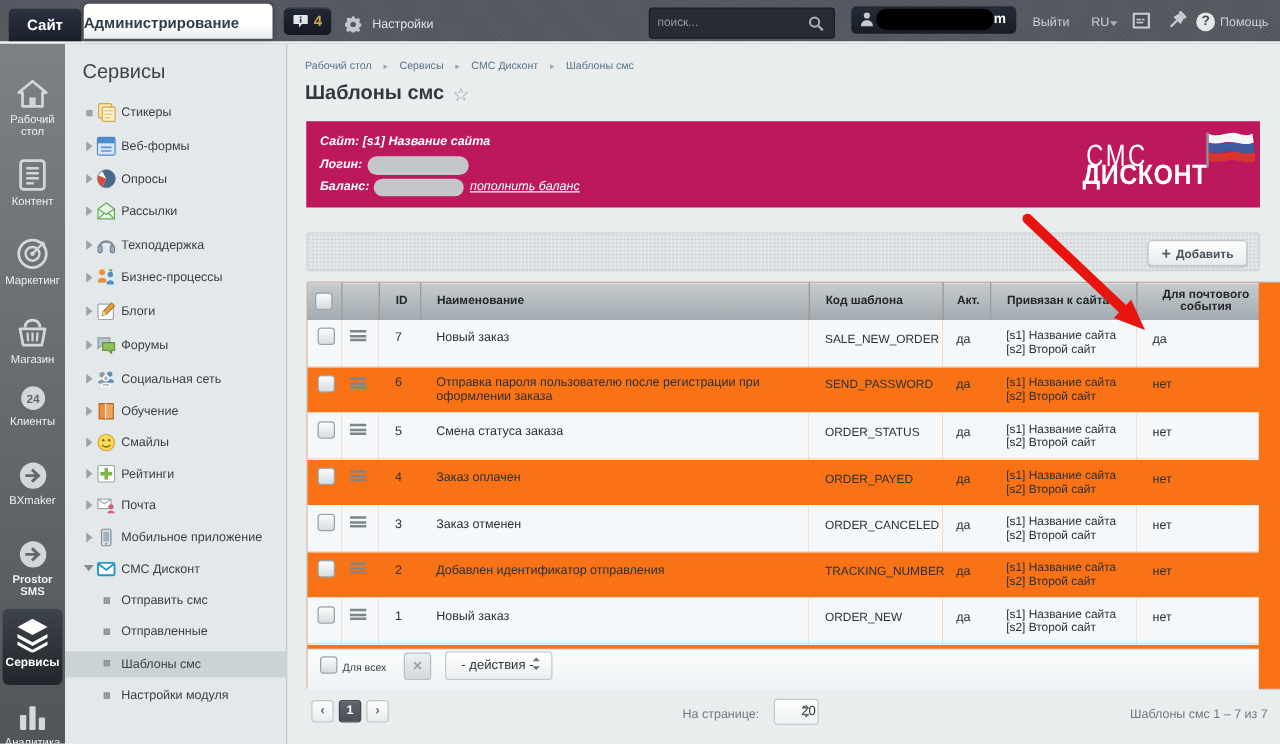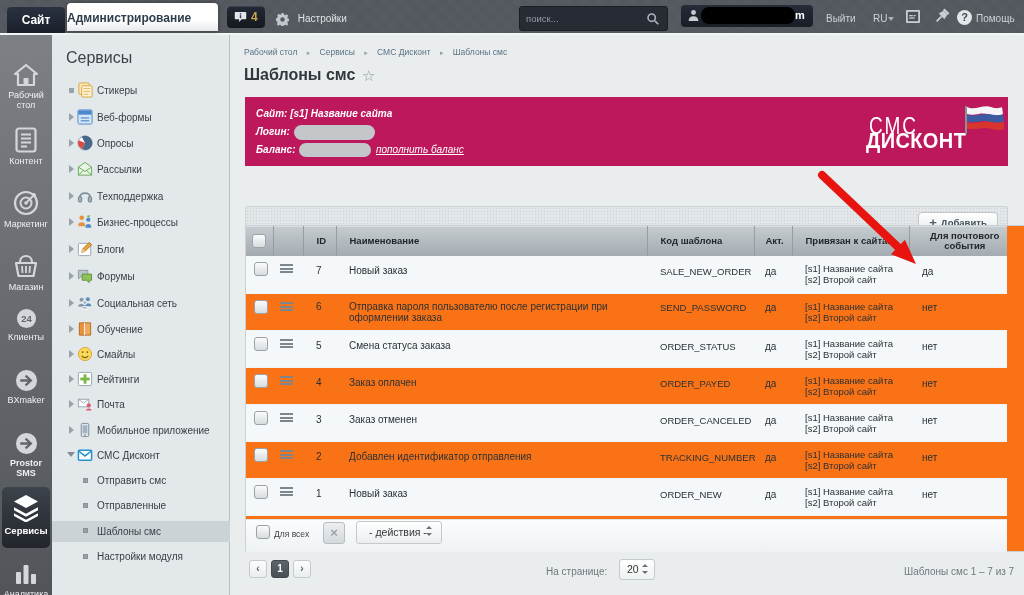--- a/index.html
+++ b/index.html
@@ -72,21 +72,21 @@
   .banner { position:absolute; left:15px; top:62px; width:763px; height:69px; background:#be185d; }
   .banner .it { position:absolute; color:#fff; font-style:italic; font-weight:bold; font-size:10px; }
   .blob { position:absolute; background:#c3c7ca; border-radius:8px; }
   .logo-cmc { position:absolute; left:624px; top:15px; color:#fff; font-size:19px; letter-spacing:2px; transform:scaleY(1.3); transform-origin:0 0; }
   .logo-disk { position:absolute; left:621px; top:31px; color:#fff; font-size:20px; font-weight:bold; letter-spacing:0.4px; transform:scaleY(1.12); transform-origin:0 0; }
 
   .toolbar { position:absolute; left:15px; top:151px; width:763px; height:31px;
     background:#e2e6e8;
     background-image:radial-gradient(#cbd2d5 0.8px, transparent 0.8px);
     background-size:3px 3px;
-    border:1px solid #cdd4d7; border-radius:2px;margin-top:20px; }
+    border:1px solid #cdd4d7; border-radius:2px; }
   .btn-add { position:absolute; right:9px; top:5px; width:80px; height:21px;
     background:linear-gradient(#ffffff,#e7eaec); border:1px solid #bfc7ca; border-radius:4px;
     font-size:9.5px; font-weight:bold; color:#44505a; text-align:center; line-height:19px;
     box-shadow:0 1px 1px rgba(0,0,0,0.1); }
   .btn-add b { font-size:13px; vertical-align:-1px; margin-right:4px; color:#525d66; }
 
   
   #tbl { position:absolute; left:15px; top:190px; width:804px; height:327px;
     background:#f97316; border:1px solid #c9d1d5; border-radius:2px; }
   table { border-collapse:collapse; width:761px; table-layout:fixed; }
@@ -590,21 +590,21 @@
       <span class="abs" style="right:9px;top:4px;width:0;height:0;border-bottom:3.5px solid #6a737a;border-left:3px solid transparent;border-right:3px solid transparent;"></span>
       <span class="abs" style="right:9px;top:11px;width:0;height:0;border-top:3.5px solid #6a737a;border-left:3px solid transparent;border-right:3px solid transparent;"></span>
     </div>
   </div>
   </div>
 
   <div class="pgbtn" style="left:19px;">‹</div>
   <div class="pgbtn pg1" style="left:41px;">1</div>
   <div class="pgbtn" style="left:63px;">›</div>
   <div class="graytext" style="left:316px;top:531px;">На странице:</div>
-  <div class="abs" style="left:389px;top:524px;width:36px;height:21px;background:linear-gradient(#fff,#eef1f2);border:1px solid #c3cacd;border-radius:3px;font-size:10.5px;color:#333;line-height:19px;padding-left:7px;">20
+  <div class="abs" style="left:389px;top:524px;width:36px;height:21px;background:linear-gradient(#fff,#eef1f2);border:1px solid #c3cacd;border-radius:3px;font-size:10.5px;color:#333;line-height:19px;padding-left:21px;">20
     <span class="abs" style="right:6px;top:4px;width:0;height:0;border-bottom:3.5px solid #6a737a;border-left:3px solid transparent;border-right:3px solid transparent;"></span>
     <span class="abs" style="right:6px;top:11px;width:0;height:0;border-top:3.5px solid #6a737a;border-left:3px solid transparent;border-right:3px solid transparent;"></span>
   </div>
   <div class="graytext" style="left:674px;top:531px;">Шаблоны смс 1 – 7 из 7</div>
 
   <svg class="abs" style="left:560px;top:130px;pointer-events:none;" width="230" height="150" viewBox="0 0 230 150">
     <line x1="32" y1="10" x2="108" y2="82" stroke="#e8140f" stroke-width="8" stroke-linecap="round"></line>
     <polygon points="126,99 101,89.3 114.9,74.7" fill="#e8140f"></polygon>
   </svg>
 </div>

